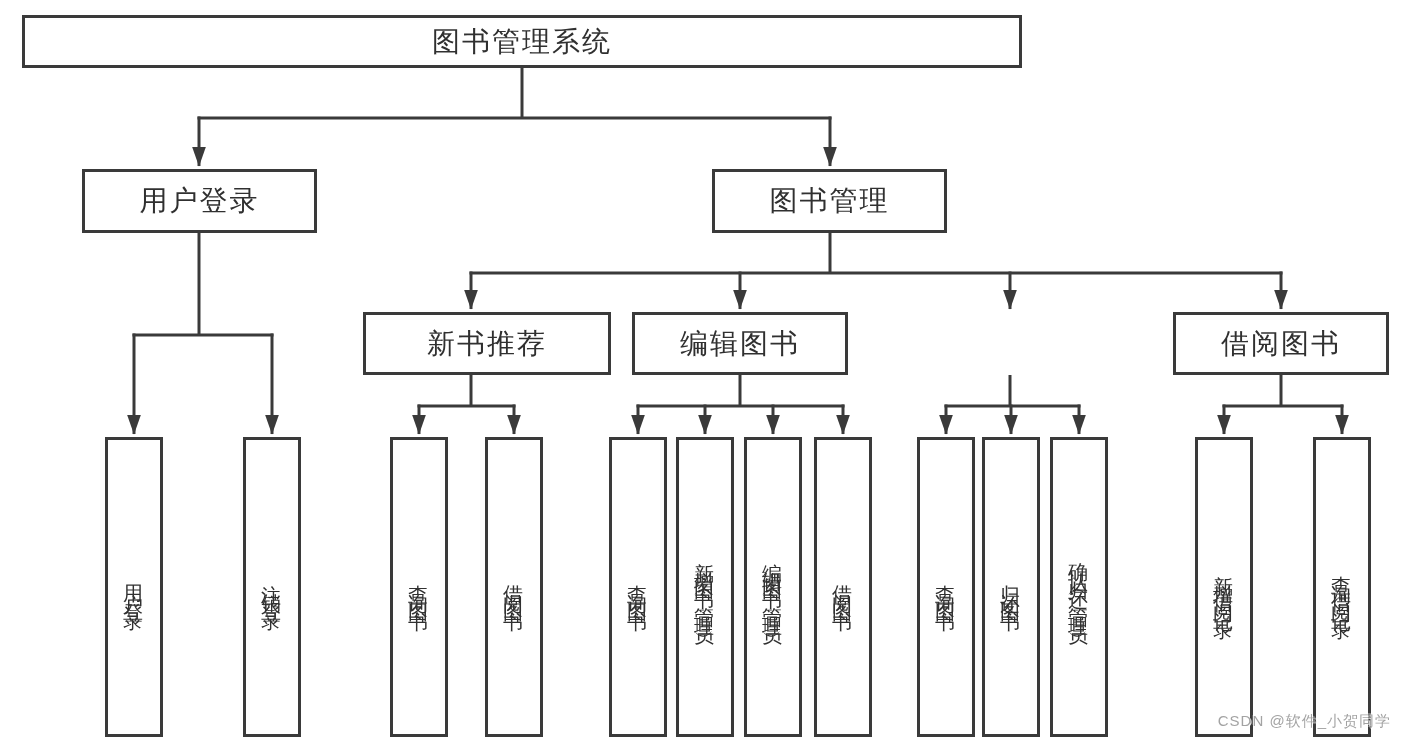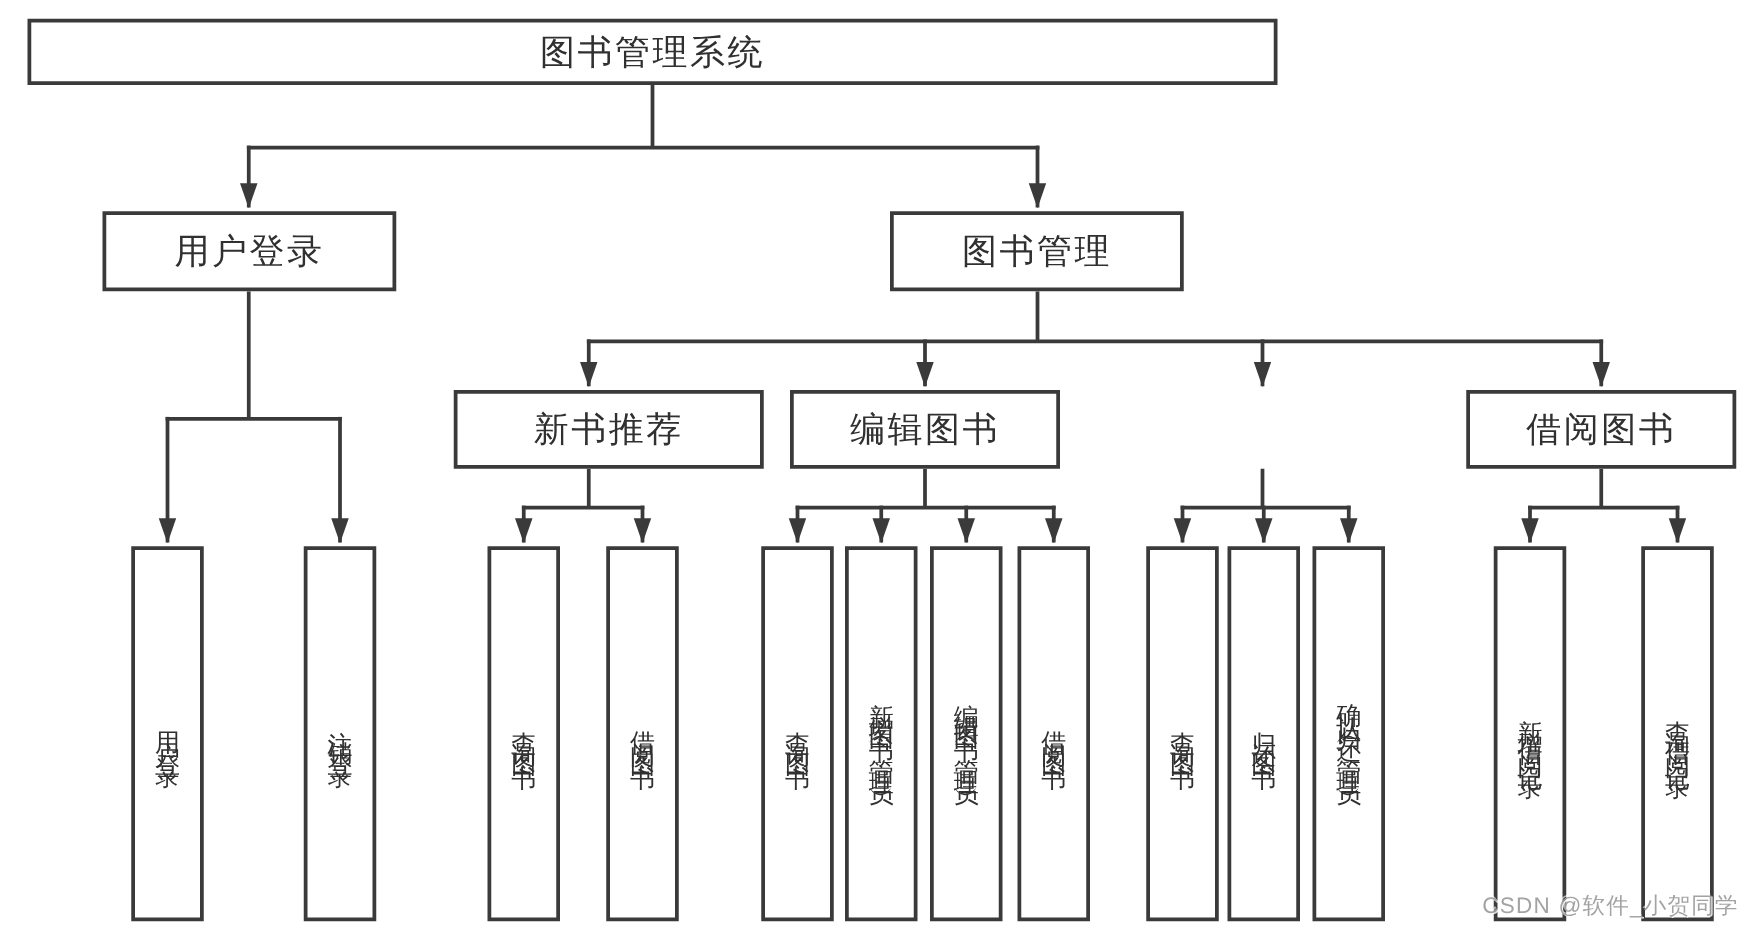--- a/index.html
+++ b/index.html
@@ -13,21 +13,21 @@
     border:3px solid #3a3a3a;display:flex;align-items:center;justify-content:center;
     color:#303030;font-size:28px;letter-spacing:2px;white-space:nowrap;
   }
   .root{border-width:3px;}
   .leaf{
     writing-mode:vertical-lr;text-orientation:mixed;
     font-size:20px;letter-spacing:9px;white-space:normal;
   }
   .watermark{
     position:absolute;z-index:10;right:14px;top:712px;
-    font-size:18px;letter-spacing:1px;color:rgba(158,158,158,0.95);
+    font-size:15px;letter-spacing:1px;color:rgba(158,158,158,0.95);
     text-shadow:1px 1px 0 rgba(255,255,255,0.85), -1px -1px 0 rgba(255,255,255,0.6);
     pointer-events:none;
   }
 </style>
 </head>
 <body>
 
 <div class="stage">
 
   <svg class="wires" width="1405" height="747" viewBox="0 0 1405 747">

